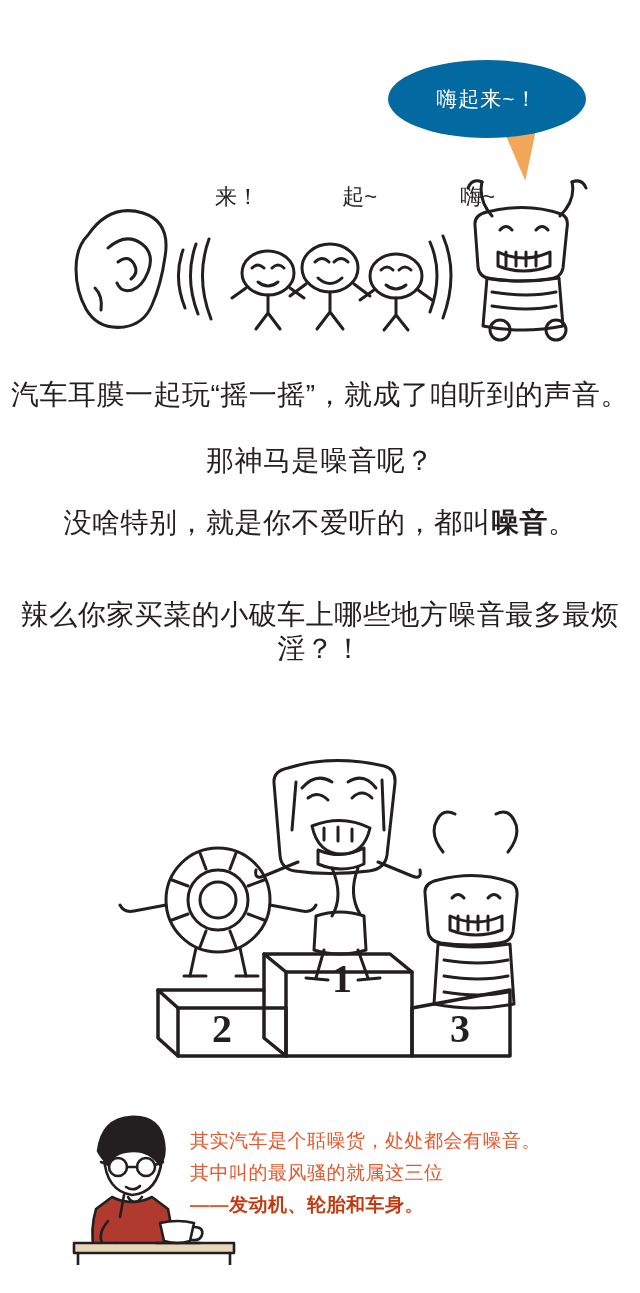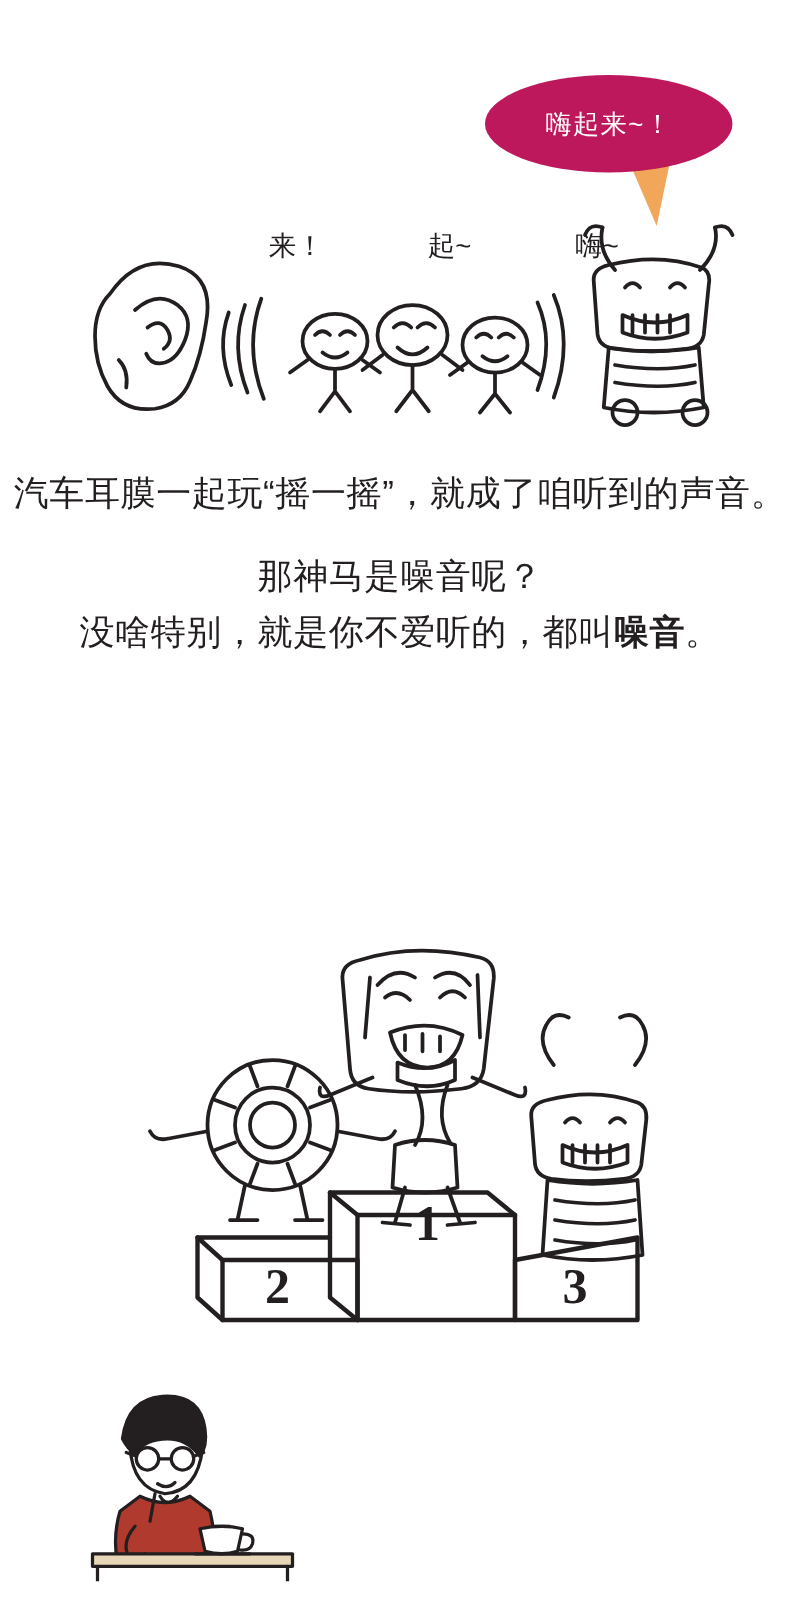--- a/index.html
+++ b/index.html
@@ -30,21 +30,21 @@
     top: 30px;
     width: 640px;
     height: 320px;
   }
   .speech-bubble {
     position: absolute;
     left: 388px;
     top: 30px;
     width: 198px;
     height: 78px;
-    background: #be185d;
+    background: #0369a1;
     border-radius: 50% / 50%;
     display: flex;
     align-items: center;
     justify-content: center;
   }
   .speech-bubble .bubble-text {
     color: #ffffff;
     font-size: 21px;
     letter-spacing: 1px;
     font-weight: 500;
@@ -78,21 +78,21 @@
     position: absolute;
     width: 640px;
     text-align: center;
     font-size: 28px;
     line-height: 34px;
     color: #231f20;
     letter-spacing: 0.5px;
   }
   .t1 { top: 378px; }
   .t2 { top: 444px; }
-  .t3 { top: 489px; }
+  .t3 { top: 506px; }
   .t4 { top: 598px; }
   .t5 { top: 686px; }
   .bold-word { font-weight: 700; }
 
   
   .scene-podium {
     position: absolute;
     left: 0;
     top: 740px;
     width: 640px;
@@ -200,20 +200,21 @@
       <span>起~</span>
       <span>嗨~</span>
     </div>
   </div>
 
   <div class="text-block t1">汽车耳膜一起玩“摇一摇”，就成了咱听到的声音。</div>
   <div class="text-block t2">那神马是噪音呢？</div>
   <div class="text-block t3">
     <span>没啥特别，就是你不爱听的，都叫</span><span class="bold-word">噪音</span><span>。</span>
   </div>
+  <div class="text-block t4">辣么你家买菜的小破车上哪些地方噪音最多最烦淫？！</div>
 
   <div class="scene-podium">
     <svg width="640" height="330" viewBox="0 0 640 330" style="position:absolute;left:0;top:0;">
       <g fill="none" stroke="#231f20" stroke-width="3" stroke-linecap="round" stroke-linejoin="round">
 
         <g>
           <circle cx="218" cy="160" r="52"></circle>
           <circle cx="218" cy="160" r="30"></circle>
           <circle cx="218" cy="160" r="18"></circle>
           <path d="M172 140 l16 6 M172 180 l16 -6 M200 113 l6 16 M236 113 l-6 16 M200 207 l6 -16 M236 207 l-6 -16 M264 140 l-16 6 M264 180 l-16 -6"></path>
@@ -291,15 +292,22 @@
         <path d="M18 148 l0 12 M170 148 l0 12"></path>
 
         <path d="M100 118 q18 -4 34 0 l-4 18 q-12 4 -26 0 z" fill="#ffffff" stroke="#231f20"></path>
         <path d="M134 122 q10 0 8 8 q-2 6 -10 5"></path>
         <path d="M96 138 l44 0"></path>
 
         <path d="M60 112 l4 -22"></path>
       </g>
     </svg>
 
+    <div class="footer-text">
+      <div class="l1">其实汽车是个聒噪货，处处都会有噪音。</div>
+      <div class="l2">其中叫的最风骚的就属这三位</div>
+      <div class="l3">
+        <span>——</span><span class="hl">发动机、轮胎和车身</span><span>。</span>
+      </div>
+    </div>
   </div>
 
 </div>
 
 </body></html>

